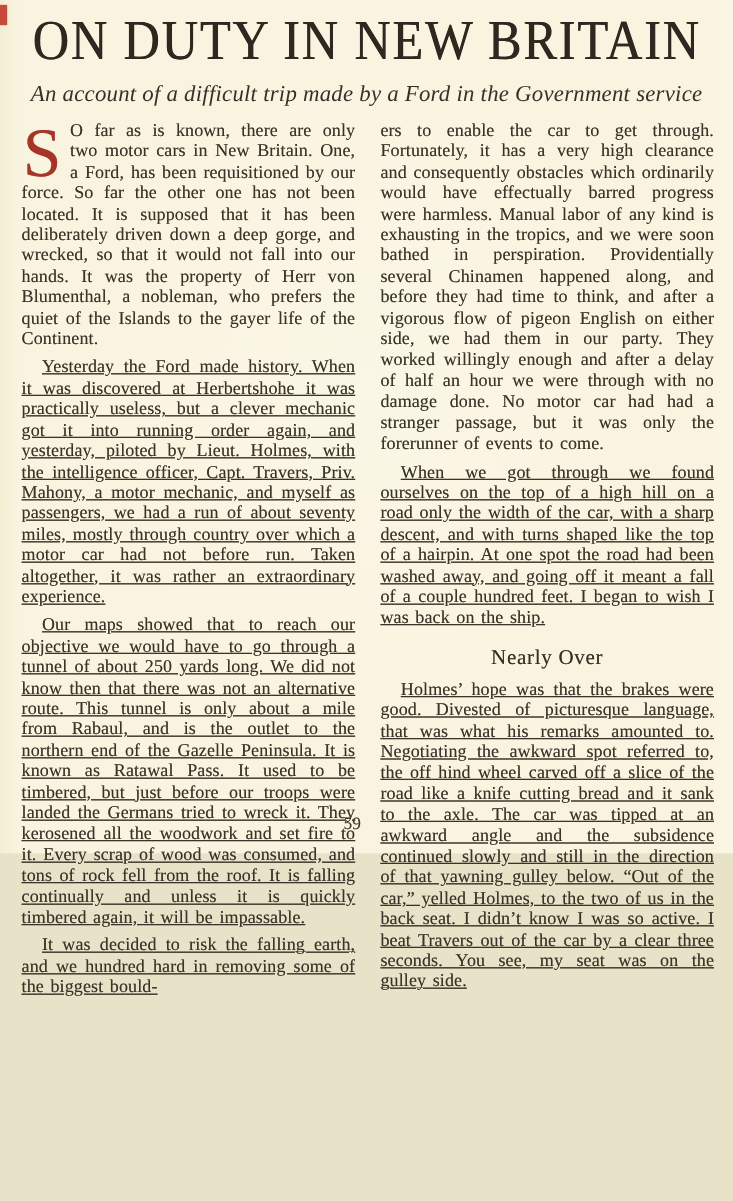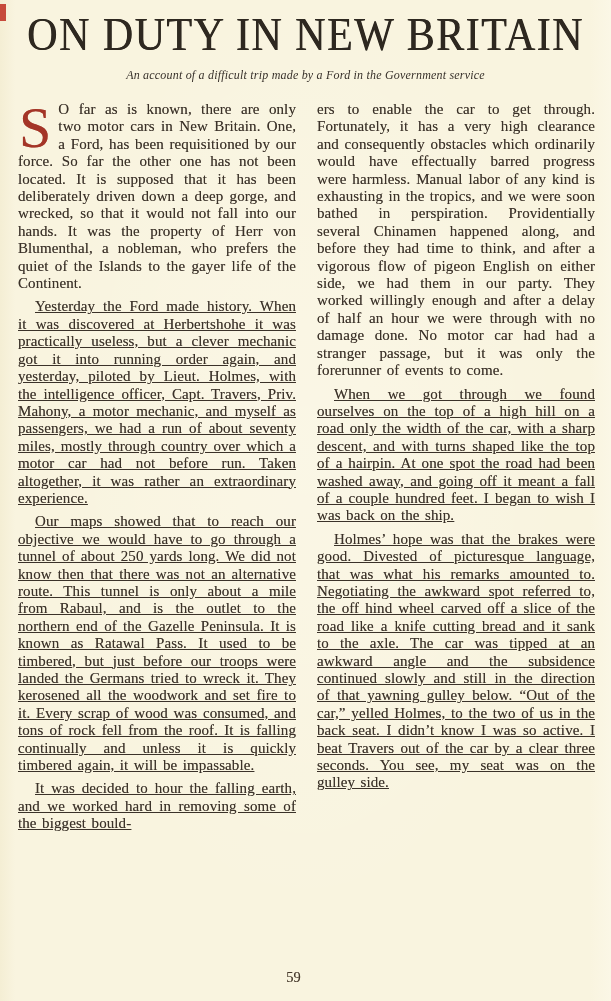--- a/index.html
+++ b/index.html
@@ -2,40 +2,40 @@
 <html><head>
 <meta charset="utf-8">
 <style>
   html,body { margin:0; padding:0; }
   body {
     width:611px; height:1001px; overflow:hidden;
     font-family:"Liberation Serif", serif;
     background:#e8e2c8;
   }
   .page {
-    position:relative; width:611px; height:1001px;
+    position:relative; width:611px; height:711px;
     background:
       radial-gradient(ellipse at 50% 45%, rgba(255,255,250,0.25) 0%, rgba(255,255,250,0) 60%),
       linear-gradient(90deg, #f4eed4 0%, #f9f4df 2.5%, #f9f4df 96.5%, #fbf7e6 100%),
       #f9f4df;
     color:#3a3128;
   }
   .corner-mark {
     position:absolute; left:0; top:4px; width:6px; height:17px;
     background:#c2372a; opacity:0.9;
   }
   .masthead { position:absolute; top:10px; left:0; right:0; text-align:center; }
   .title {
     font-size:42px; line-height:1.05; letter-spacing:1.5px;
     color:#2e2820; white-space:nowrap;
     transform:scaleY(1.12); transform-origin:50% 0;
     text-shadow:0.4px 0 0 #2e2820;
   }
   .subtitle {
-    margin-top:14px; font-style:italic; font-size:12px;
+    margin-top:14px; font-style:italic; font-size:19px;
     color:#37302a; letter-spacing:0.2px;
   }
   .columns {
     position:absolute; top:101px; left:18px; right:16px; bottom:46px;
     display:flex; gap:21px;
   }
   .col { flex:1 1 0; min-width:0; }
   .col p {
     margin:0 0 6px 0;
     font-size:15px; line-height:17.4px;
@@ -76,26 +76,27 @@
     <div class="title">ON DUTY IN NEW BRITAIN</div>
     <div class="subtitle">An account of a difficult trip made by a Ford in the Government service</div>
   </div>
 
   <div class="columns">
 
     <div class="col">
       <p><span class="dropcap">S</span><span>O far as is known, there are only two motor cars in New Britain.  One, a Ford, has been requisitioned by our force.  So far the other one has not been located.  It is supposed that it has been deliberately driven down a deep gorge, and wrecked, so that it would not fall into our hands.  It was the property of Herr von Blumenthal, a nobleman, who prefers the quiet of the Islands to the gayer life of the Continent.</span></p>
       <p class="indent">Yesterday the Ford made history. When it was discovered at Herbertshohe it was practically useless, but a clever mechanic got it into running order again, and yesterday, piloted by Lieut. Holmes, with the intelligence officer, Capt. Travers, Priv. Mahony, a motor mechanic, and myself as passengers, we had a run of about seventy miles, mostly through country over which a motor car had not before run.  Taken altogether, it was rather an extraordinary experience.</p>
       <p class="indent">Our maps showed that to reach our objective we would have to go through a tunnel of about 250 yards long.  We did not know then that there was not an alternative route.  This tunnel is only about a mile from Rabaul, and is the outlet to the northern end of the Gazelle Peninsula.  It is known as Ratawal Pass.  It used to be timbered, but just before our troops were landed the Germans tried to wreck it. They kerosened all the woodwork and set fire to it.  Every scrap of wood was consumed, and tons of rock fell from the roof.  It is falling continually and unless it is quickly timbered again, it will be impassable.</p>
-      <p class="indent">It was decided to hour the falling earth, and we worked hard in removing some of the biggest bould-</p>
+      <p class="indent">It was decided to risk the falling earth, and we hundred hard in removing some of the biggest bould-</p>
     </div>
 
     <div class="col">
       <p>ers to enable the car to get through. Fortunately, it has a very high clearance and consequently obstacles which ordinarily would have effectually barred progress were harmless.  Manual labor of any kind is exhausting in the tropics, and we were soon bathed in perspiration.   Providentially several Chinamen happened along, and before they had time to think, and after a vigorous flow of pigeon English on either side, we had them in our party.  They worked willingly enough and after a delay of half an hour we were through with no damage done.  No motor car had had a stranger passage, but it was only the forerunner of events to come.</p>
       <p class="indent">When we got through we found ourselves on the top of a high hill on a road only the width of the car, with a sharp descent, and with turns shaped like the top of a hairpin.  At one spot the road had been washed away, and going off it meant a fall of a couple hundred feet.  I began to wish I was back on the ship.</p>
+      <div class="section-heading">Nearly Over</div>
       <p class="indent">Holmes’ hope was that the brakes were good.  Divested of picturesque language, that was what his remarks amounted to. Negotiating the awkward spot referred to, the off hind wheel carved off a slice of the road like a knife cutting bread and it sank to the axle.  The car was tipped at an awkward angle and the subsidence continued slowly and still in the direction of that yawning gulley below.  “Out of the car,” yelled Holmes, to the two of us in the back seat.  I didn’t know I was so active.  I beat Travers out of the car by a clear three seconds. You see, my seat was on the gulley side.</p>
     </div>
 
   </div>
 
   <div class="folio">59</div>
 
 </div>
 
 </body></html>

